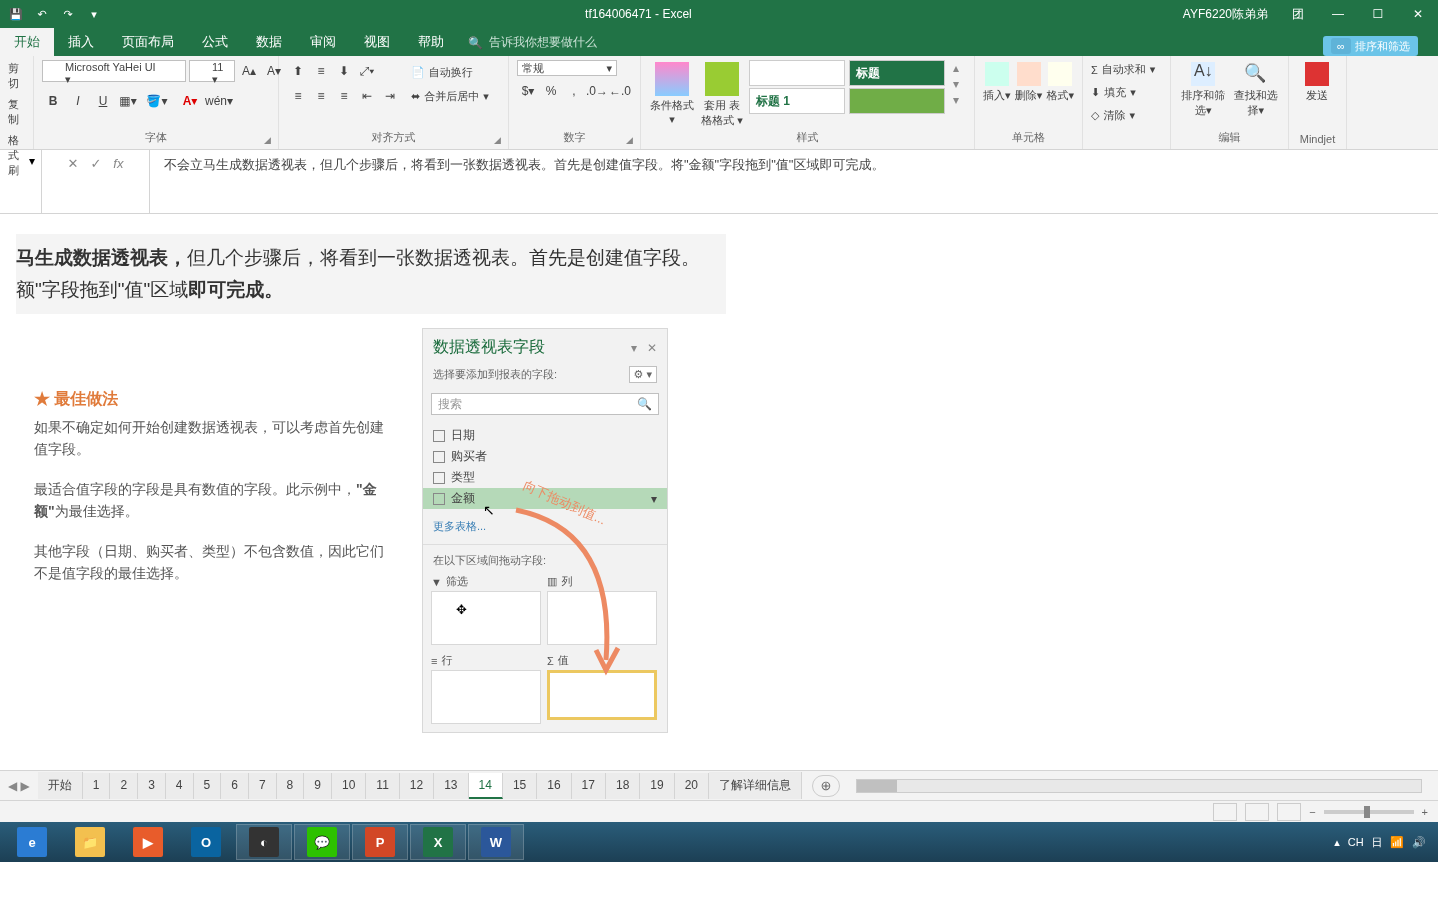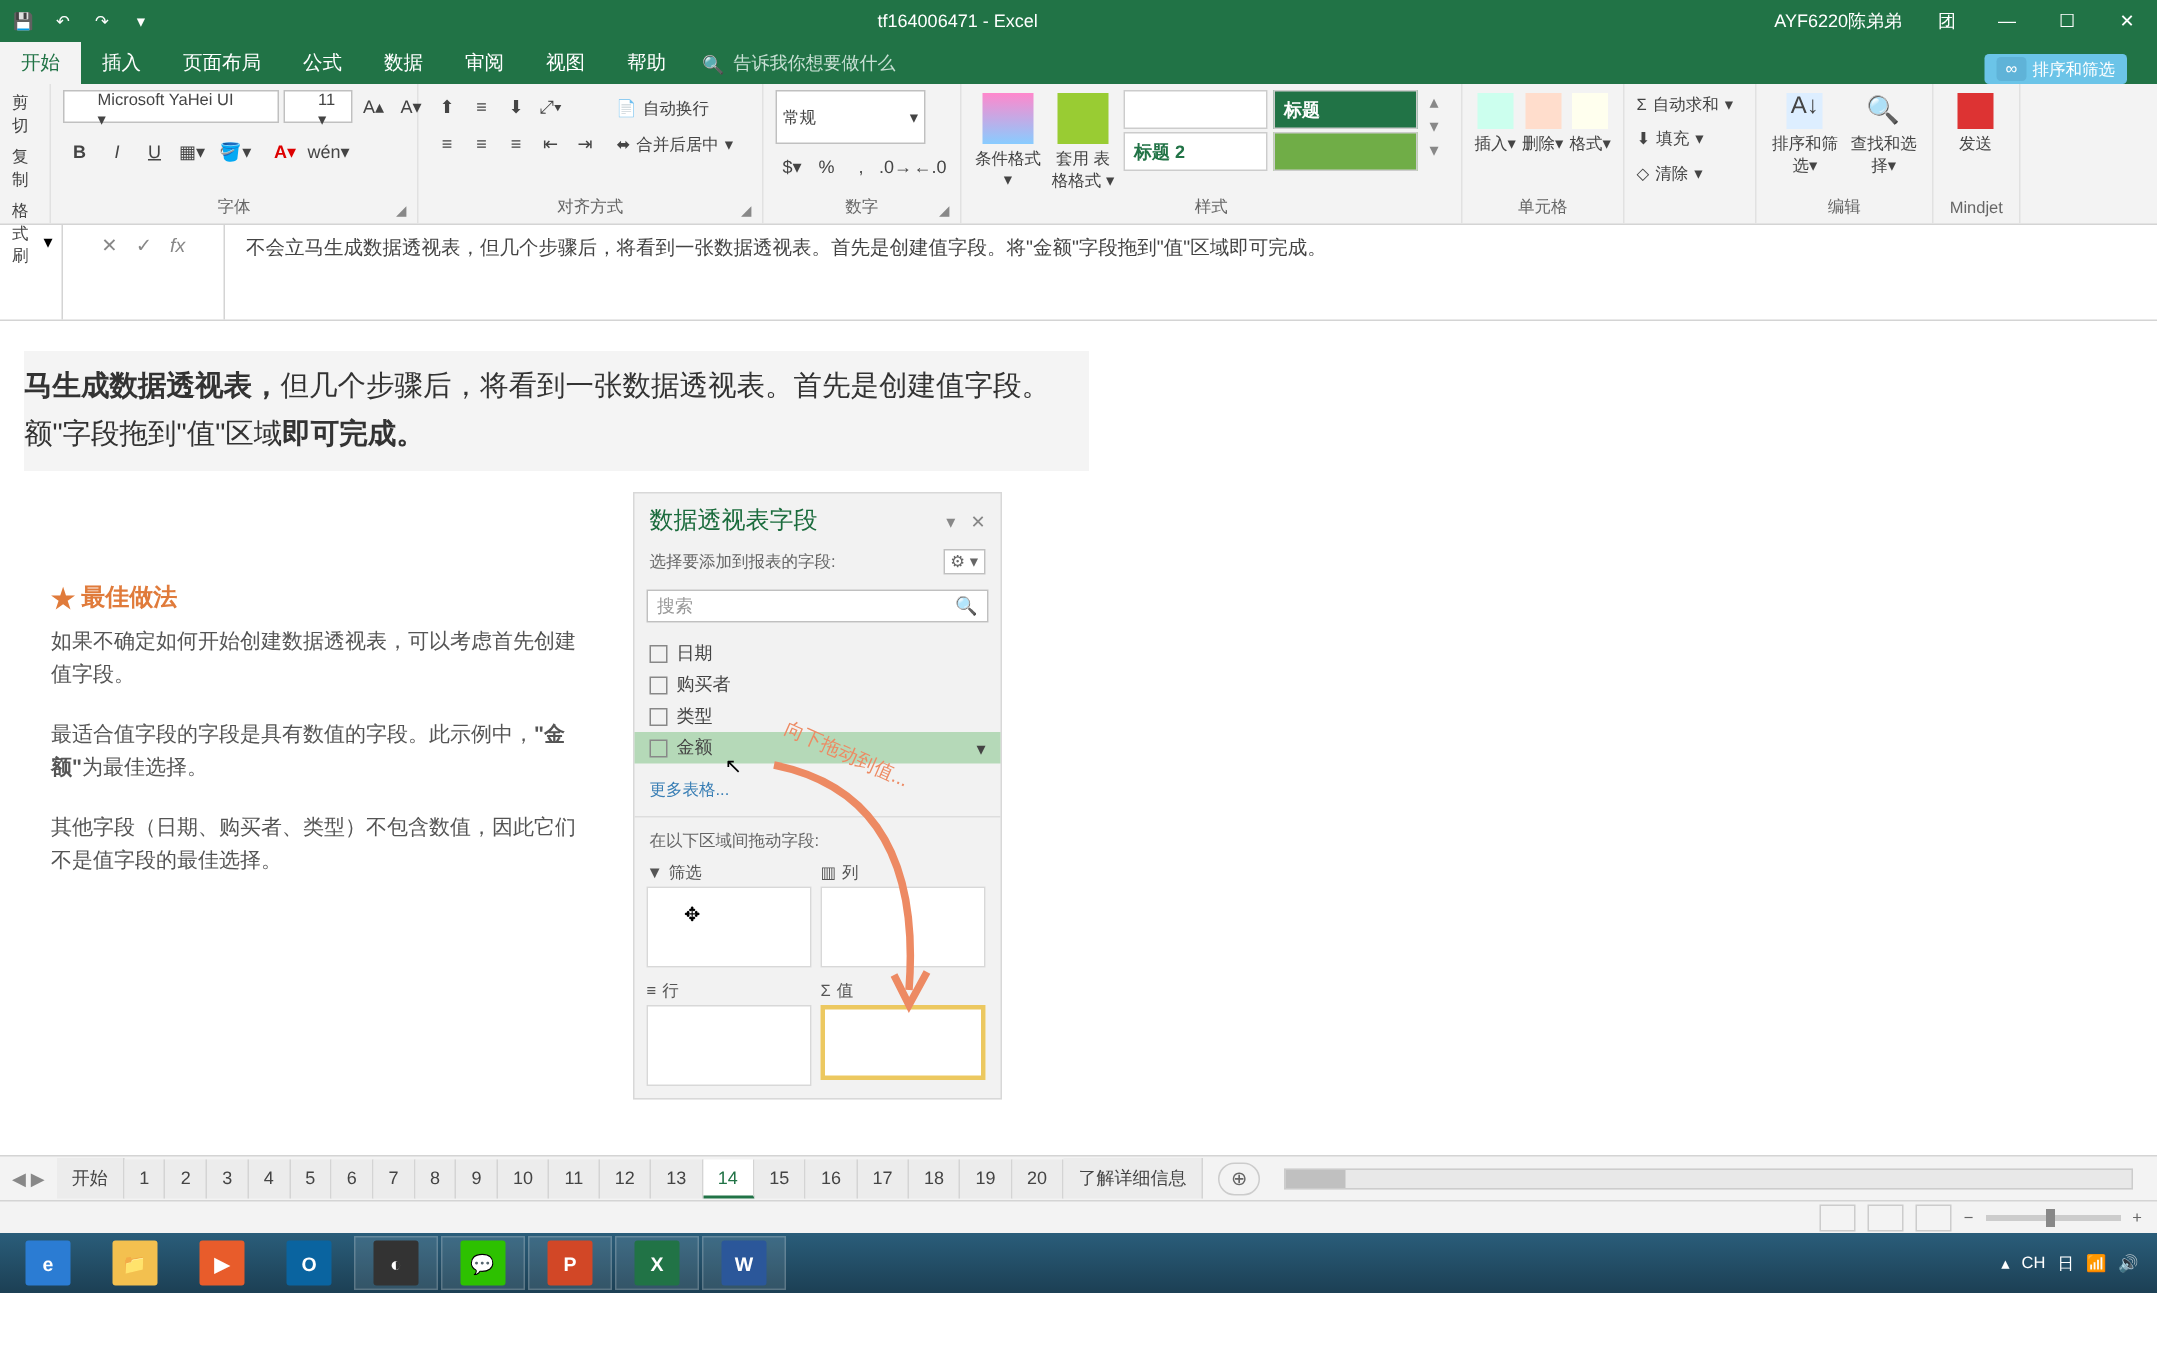--- a/index.html
+++ b/index.html
@@ -39,21 +39,21 @@
 .size-select { width: 38px; }
 .font-name { width: 144px; }
 .sq-btn { width: 22px; height: 22px; border: 1px solid transparent; display: inline-flex; align-items: center; justify-content: center; font-size: 12px; }
 
 .align-group { width: 230px; }
 .align-row { display: flex; gap: 1px; margin-bottom: 3px; }
 .align-half { display: flex; flex-direction: column; }
 .wrap-btn { height: 24px; display: flex; align-items: center; padding: 0 6px; font-size: 11px; gap: 4px; }
 
 .num-group { width: 132px; }
-.combo { border: 1px solid #c0c0c0; background: #fff; height: 36px; font-size: 11px; padding: 0 4px; width: 100px; display: flex; align-items: center; justify-content: space-between; }
+.combo { border: 1px solid #c0c0c0; background: #fff; height: 16px; font-size: 11px; padding: 0 4px; width: 100px; display: flex; align-items: center; justify-content: space-between; }
 
 .styles-group { width: 334px; }
 .style-bigbtn { width: 46px; text-align: center; font-size: 11px; }
 .style-bigbtn .ic { width: 34px; height: 34px; margin: 2px auto; }
 .style-gallery { display: flex; flex-direction: column; gap: 2px; }
 .style-cell { width: 96px; height: 26px; border: 1px solid #ccc; font-size: 12px; display: flex; align-items: center; padding: 0 6px; }
 .sc-title1 { background: #fff; color: #217346; font-weight: bold; }
 .sc-title2 { background: #217346; color: #fff; font-weight: bold; }
 .sc-title3 { background: #fff; color: #333; }
 .sc-title4 { background: #70ad47; color: #fff; }
@@ -261,21 +261,21 @@
         <span>条件格式</span> ▾
       </div>
       <div class="style-bigbtn">
         <div class="ic" style="background:#9c3;"></div>
         <span>套用
 表格格式</span> ▾
       </div>
       <div style="display:flex;gap:4px;align-items:flex-start;">
         <div class="style-gallery">
           <div class="style-cell sc-title3"></div>
-          <div class="style-cell sc-title1">标题 2</div>
+          <div class="style-cell sc-title1">标题 1</div>
         </div>
         <div class="style-gallery">
           <div class="style-cell sc-title2">标题</div>
           <div class="style-cell sc-title4"></div>
         </div>
         <div style="display:flex;flex-direction:column;font-size:8px;color:#888;">
           <span class="sq-btn" style="width:14px;height:16px;">▴</span>
           <span class="sq-btn" style="width:14px;height:16px;">▾</span>
           <span class="sq-btn" style="width:14px;height:16px;">▾</span>
         </div>

